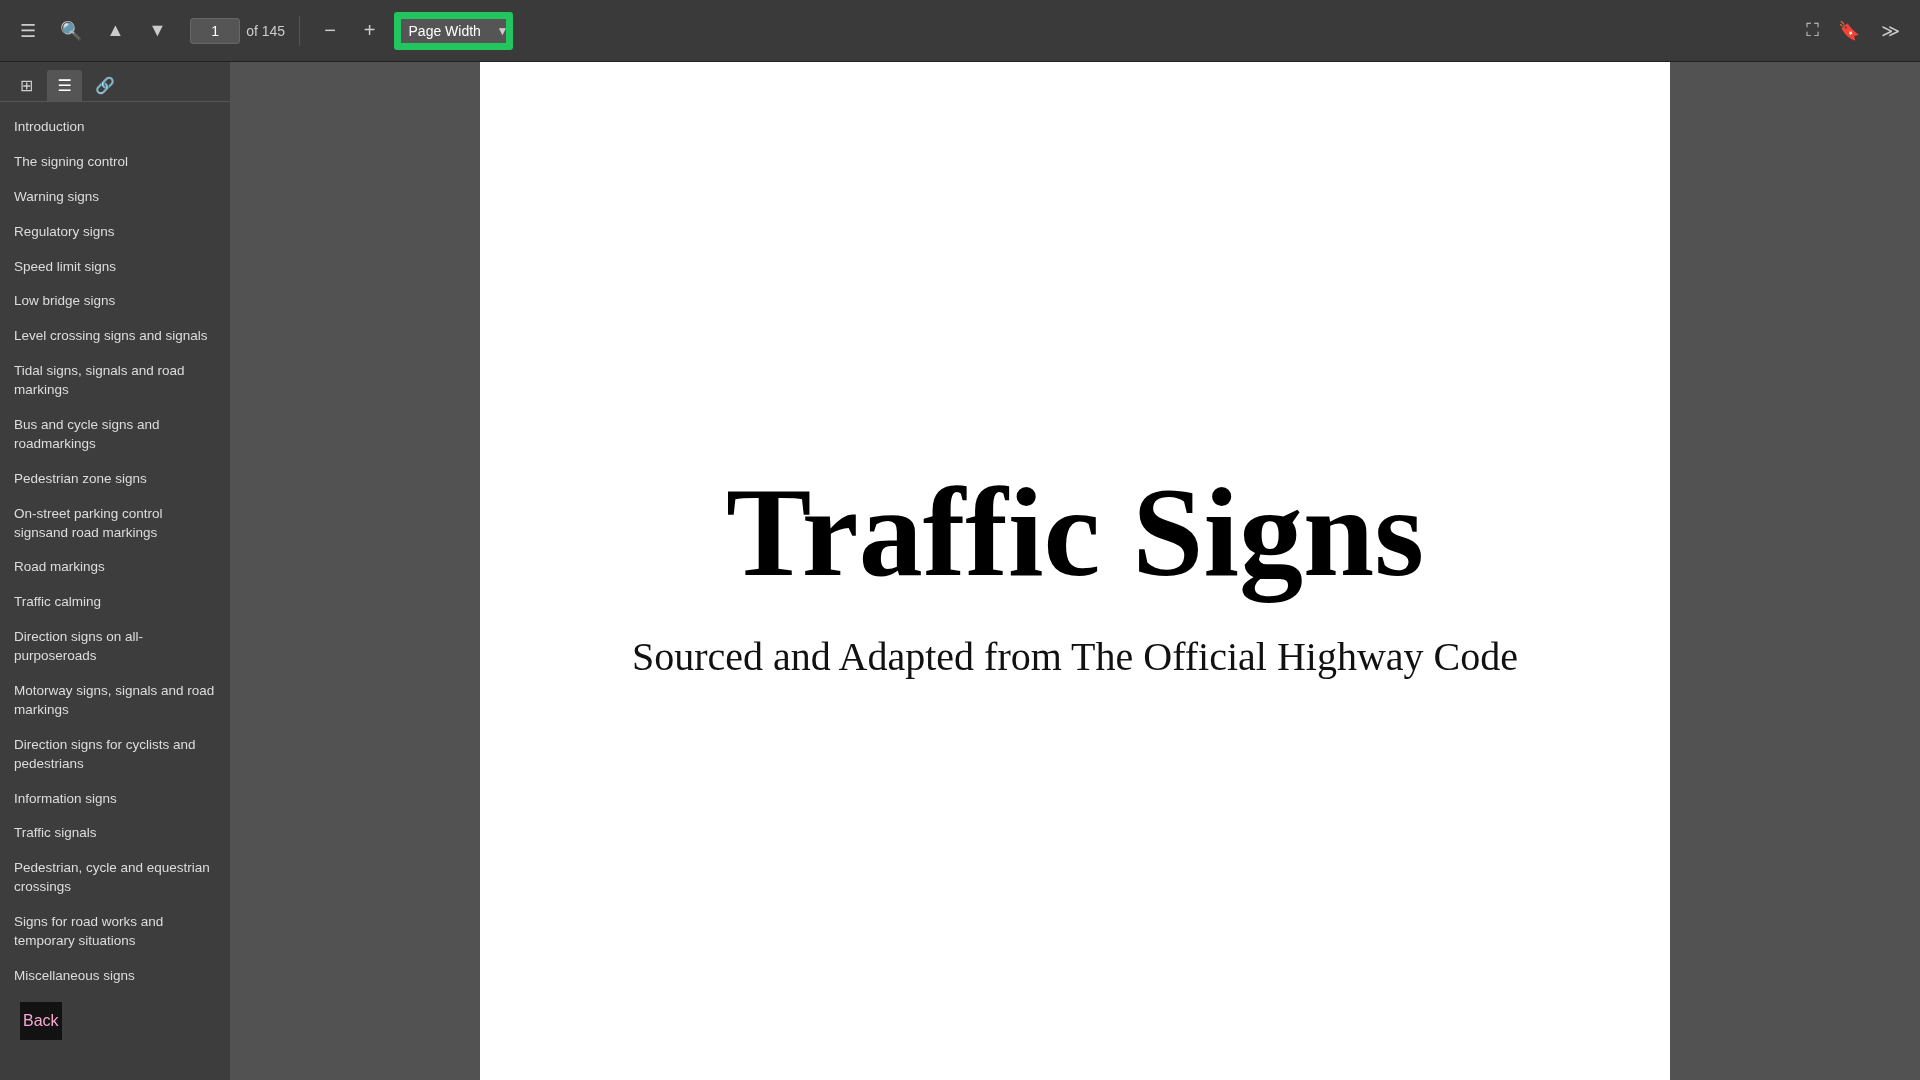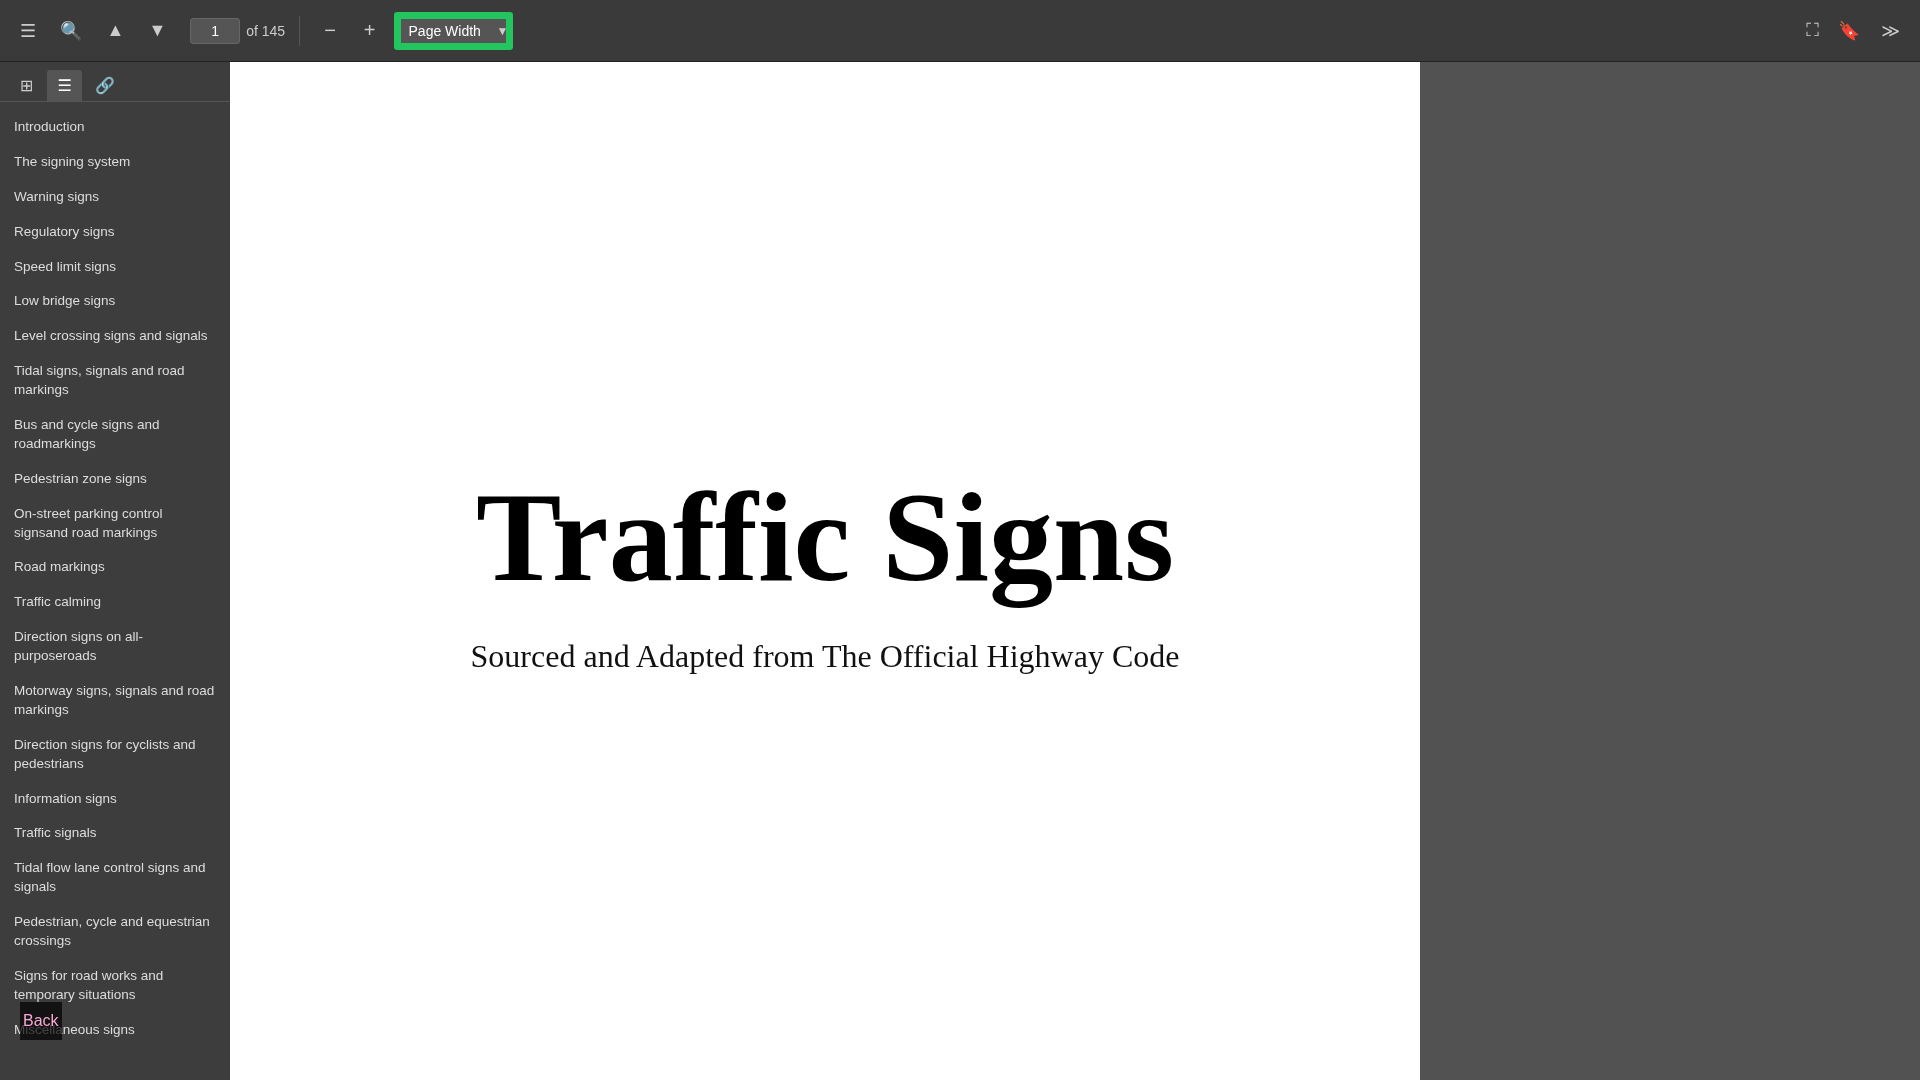--- a/index.html
+++ b/index.html
@@ -164,20 +164,21 @@
       cursor: pointer;
       border-bottom: none;
     }
 
     
     .pdf-area {
       flex: 1;
       background: #525252;
       overflow-y: auto;
       display: flex;
+      justify-content: center;
     }
 
     .pdf-page {
       background: #fff;
       width: 1190px;
       min-height: 980px;
       display: flex;
       flex-direction: column;
       justify-content: center;
       align-items: center;
@@ -187,21 +188,21 @@
     .pdf-title {
       font-size: 128px;
       font-weight: 900;
       color: #000;
       text-align: center;
       line-height: 1.1;
       font-family: Georgia, serif;
     }
 
     .pdf-subtitle {
-      font-size: 32px;
+      font-size: 40px;
       color: #111;
       text-align: center;
       margin-top: 30px;
       font-family: Georgia, serif;
       font-weight: normal;
     }
 
     
     .back-btn {
       position: absolute;
@@ -289,38 +290,37 @@
       </button>
       <button class="sidebar-tab active">
         <span>☰</span>
       </button>
       <button class="sidebar-tab">
         <span>🔗</span>
       </button>
     </div>
     <nav class="sidebar-nav">
       <a class="nav-item">Introduction</a>
-      <a class="nav-item">The signing system</a>
+      <a class="nav-item">The signing control</a>
       <a class="nav-item">Warning signs</a>
       <a class="nav-item">Regulatory signs</a>
       <a class="nav-item">Speed limit signs</a>
       <a class="nav-item">Low bridge signs</a>
       <a class="nav-item">Level crossing signs and signals</a>
       <a class="nav-item">Tidal signs, signals and road markings</a>
       <a class="nav-item">Bus and cycle signs and roadmarkings</a>
       <a class="nav-item">Pedestrian zone signs</a>
       <a class="nav-item">On-street parking control signsand road markings</a>
       <a class="nav-item">Road markings</a>
       <a class="nav-item">Traffic calming</a>
       <a class="nav-item">Direction signs on all-purposeroads</a>
       <a class="nav-item">Motorway signs, signals and road markings</a>
       <a class="nav-item">Direction signs for cyclists and pedestrians</a>
       <a class="nav-item">Information signs</a>
       <a class="nav-item">Traffic signals</a>
-      <a class="nav-item">Tidal flow lane control signs and signals</a>
       <a class="nav-item">Pedestrian, cycle and equestrian crossings</a>
       <a class="nav-item">Signs for road works and temporary situations</a>
       <a class="nav-item">Miscellaneous signs</a>
     </nav>
   </div>
 
   <div class="pdf-area">
     <div class="pdf-page">
       <h1 class="pdf-title">Traffic Signs</h1>
       <p class="pdf-subtitle">Sourced and Adapted from The Official Highway Code</p>

